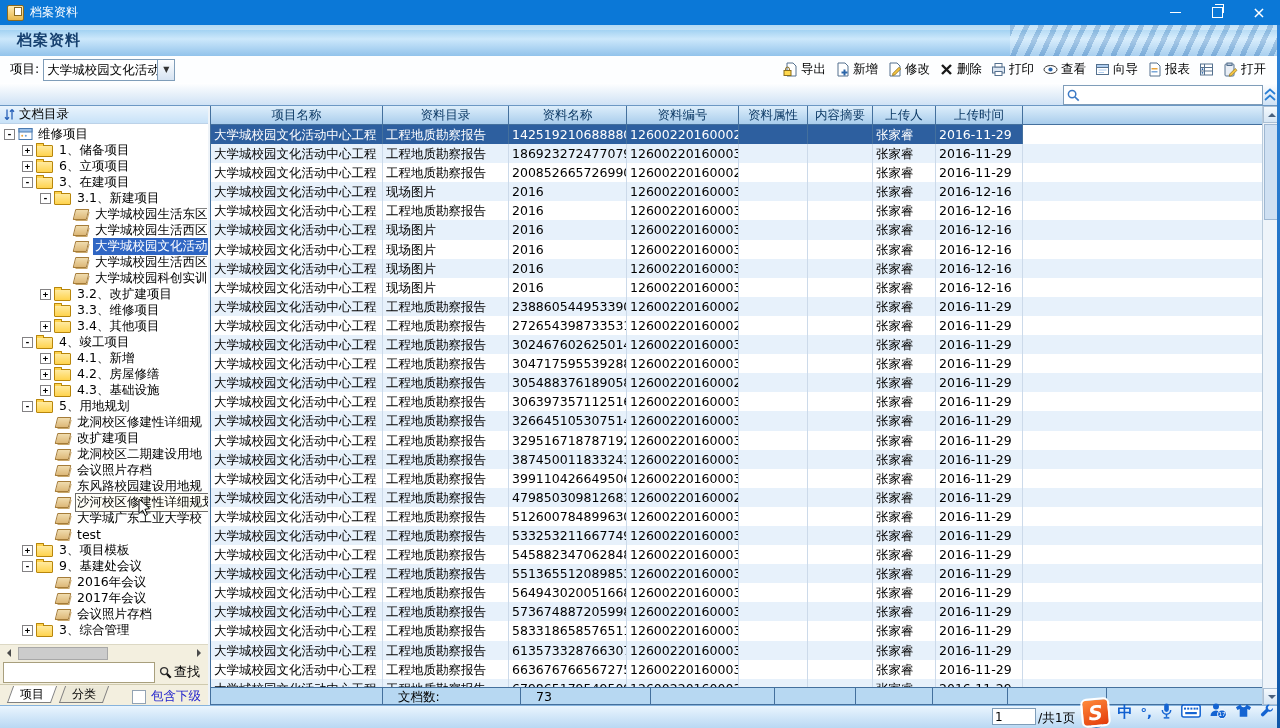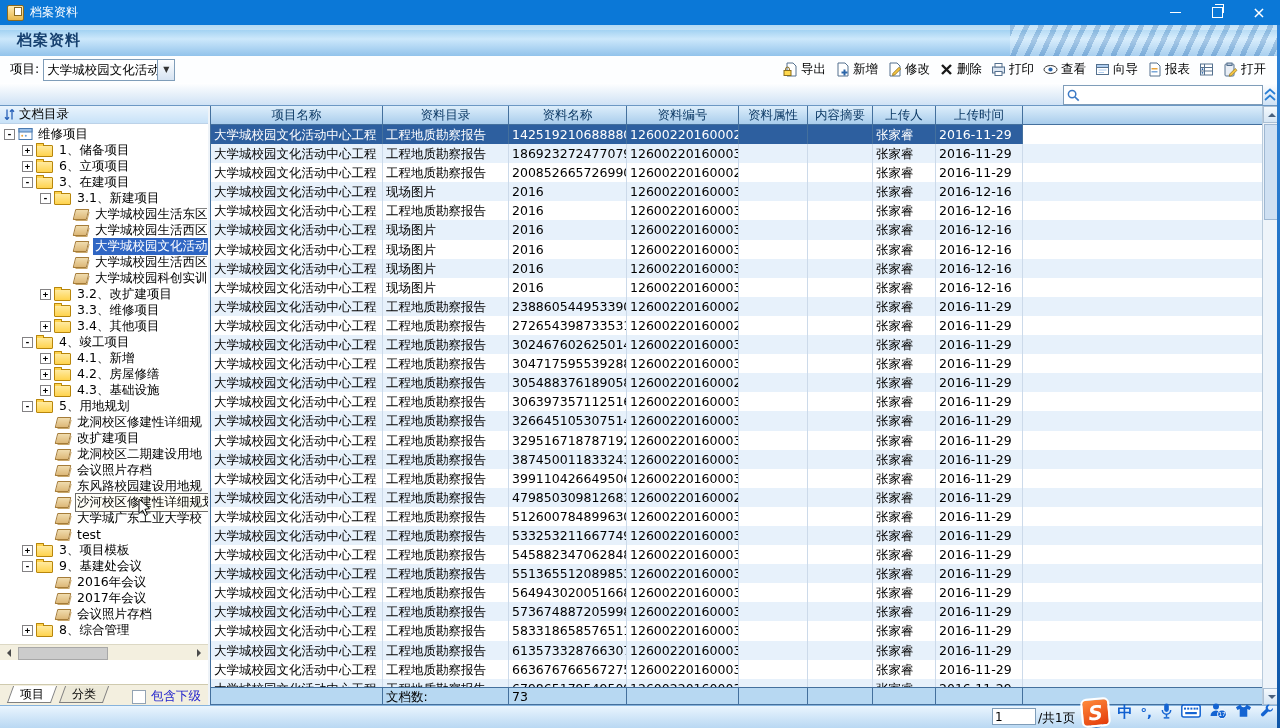--- a/index.html
+++ b/index.html
@@ -86,21 +86,21 @@
        color:#0d3a66;box-sizing:border-box;}
   .hcell{flex:none;height:100%;box-sizing:border-box;border-right:1px solid #44709d;
        display:flex;align-items:center;justify-content:center;}
   .hfill{flex:1;}
   .grid-body{height:562px;overflow:hidden;}
   .grow{height:19.1px;display:flex;white-space:nowrap;}
   .grow.alt{background:#e7f1fb;}
   .gcell{flex:none;box-sizing:border-box;border-right:1px solid #ccdaea;padding:2px 0 0 3px;overflow:hidden;}
   .gfill{flex:1;}
   .grow.sel .gcell{background:#2d5f9f;color:#fff;border-right-color:#44709d;}
-  .grid-footer{height:18px;display:flex;background:#b7d8f2;border-top:1px solid #44709d;border-bottom:1px solid #44709d;box-sizing:border-box;}
+  .grid-footer{height:18px;display:flex;background:#b7d8f2;border-top:1px solid #44709d;border-bottom:1px solid #44709d;box-sizing:border-box;gap:12px;}
   .fcell{flex:none;box-sizing:border-box;border-right:1px solid #44709d;padding:1px 0 0 3px;overflow:hidden;}
   .ffill{flex:1;}
   
   .vs-btn{position:absolute;left:0;right:0;height:17px;background:linear-gradient(#f4f9fd,#d5e5f3);
        border:1px solid #aabfd4;box-sizing:border-box;display:flex;align-items:center;justify-content:center;}
   .vs-up{top:0;} .vs-down{bottom:0;}
   .tri-u{width:0;height:0;border:4px solid transparent;border-bottom-color:#49617e;border-top:none;}
   .tri-d{width:0;height:0;border:4px solid transparent;border-top-color:#49617e;border-bottom:none;}
   .vs-thumb{position:absolute;top:18px;left:1px;right:1px;height:96px;background:#cfe0f2;border:1px solid #9fb8d2;box-sizing:border-box;}
   
@@ -465,31 +465,41 @@
           <div class="titem">
             <div class="ind" style="width: 40px;"></div>
             <div class="spacer"></div>
             <div class="ico-doc"></div>
             <div class="tlabel">会议照片存档</div>
           </div>
           <div class="titem">
             <div class="ind" style="width: 22px;"></div>
             <div class="ebox">+</div>
             <div class="ico-folder"></div>
-            <div class="tlabel">8、综合管理</div>
+            <div class="tlabel">3、综合管理</div>
           </div>
         </div>
       <div class="tree-hscroll">
         <span class="hs-arrow hs-left">
             <span class="tri-l"></span>
           </span>
         <span class="hs-thumb"></span>
         <span class="hs-arrow hs-right">
             <span class="tri-r"></span>
           </span>
+      </div>
+      <div class="tree-find">
+        <input value="" style="">
+        <span class="find-btn">
+          <svg width="13" height="13" viewBox="0 0 14 14">
+              <circle cx="5.5" cy="5.5" r="3.8" fill="none" stroke="#333" stroke-width="1.5"></circle>
+              <line x1="8.5" y1="8.5" x2="12.6" y2="12.6" stroke="#111" stroke-width="2.4"></line>
+            </svg>
+          <span>查找</span>
+        </span>
       </div>
       <div class="tree-tabs">
         <div class="tab active">
             <span>项目</span>
           </div>
         <div class="tab">
             <span>分类</span>
           </div>
         <div class="inc-wrap">
           <span class="cb"></span>

